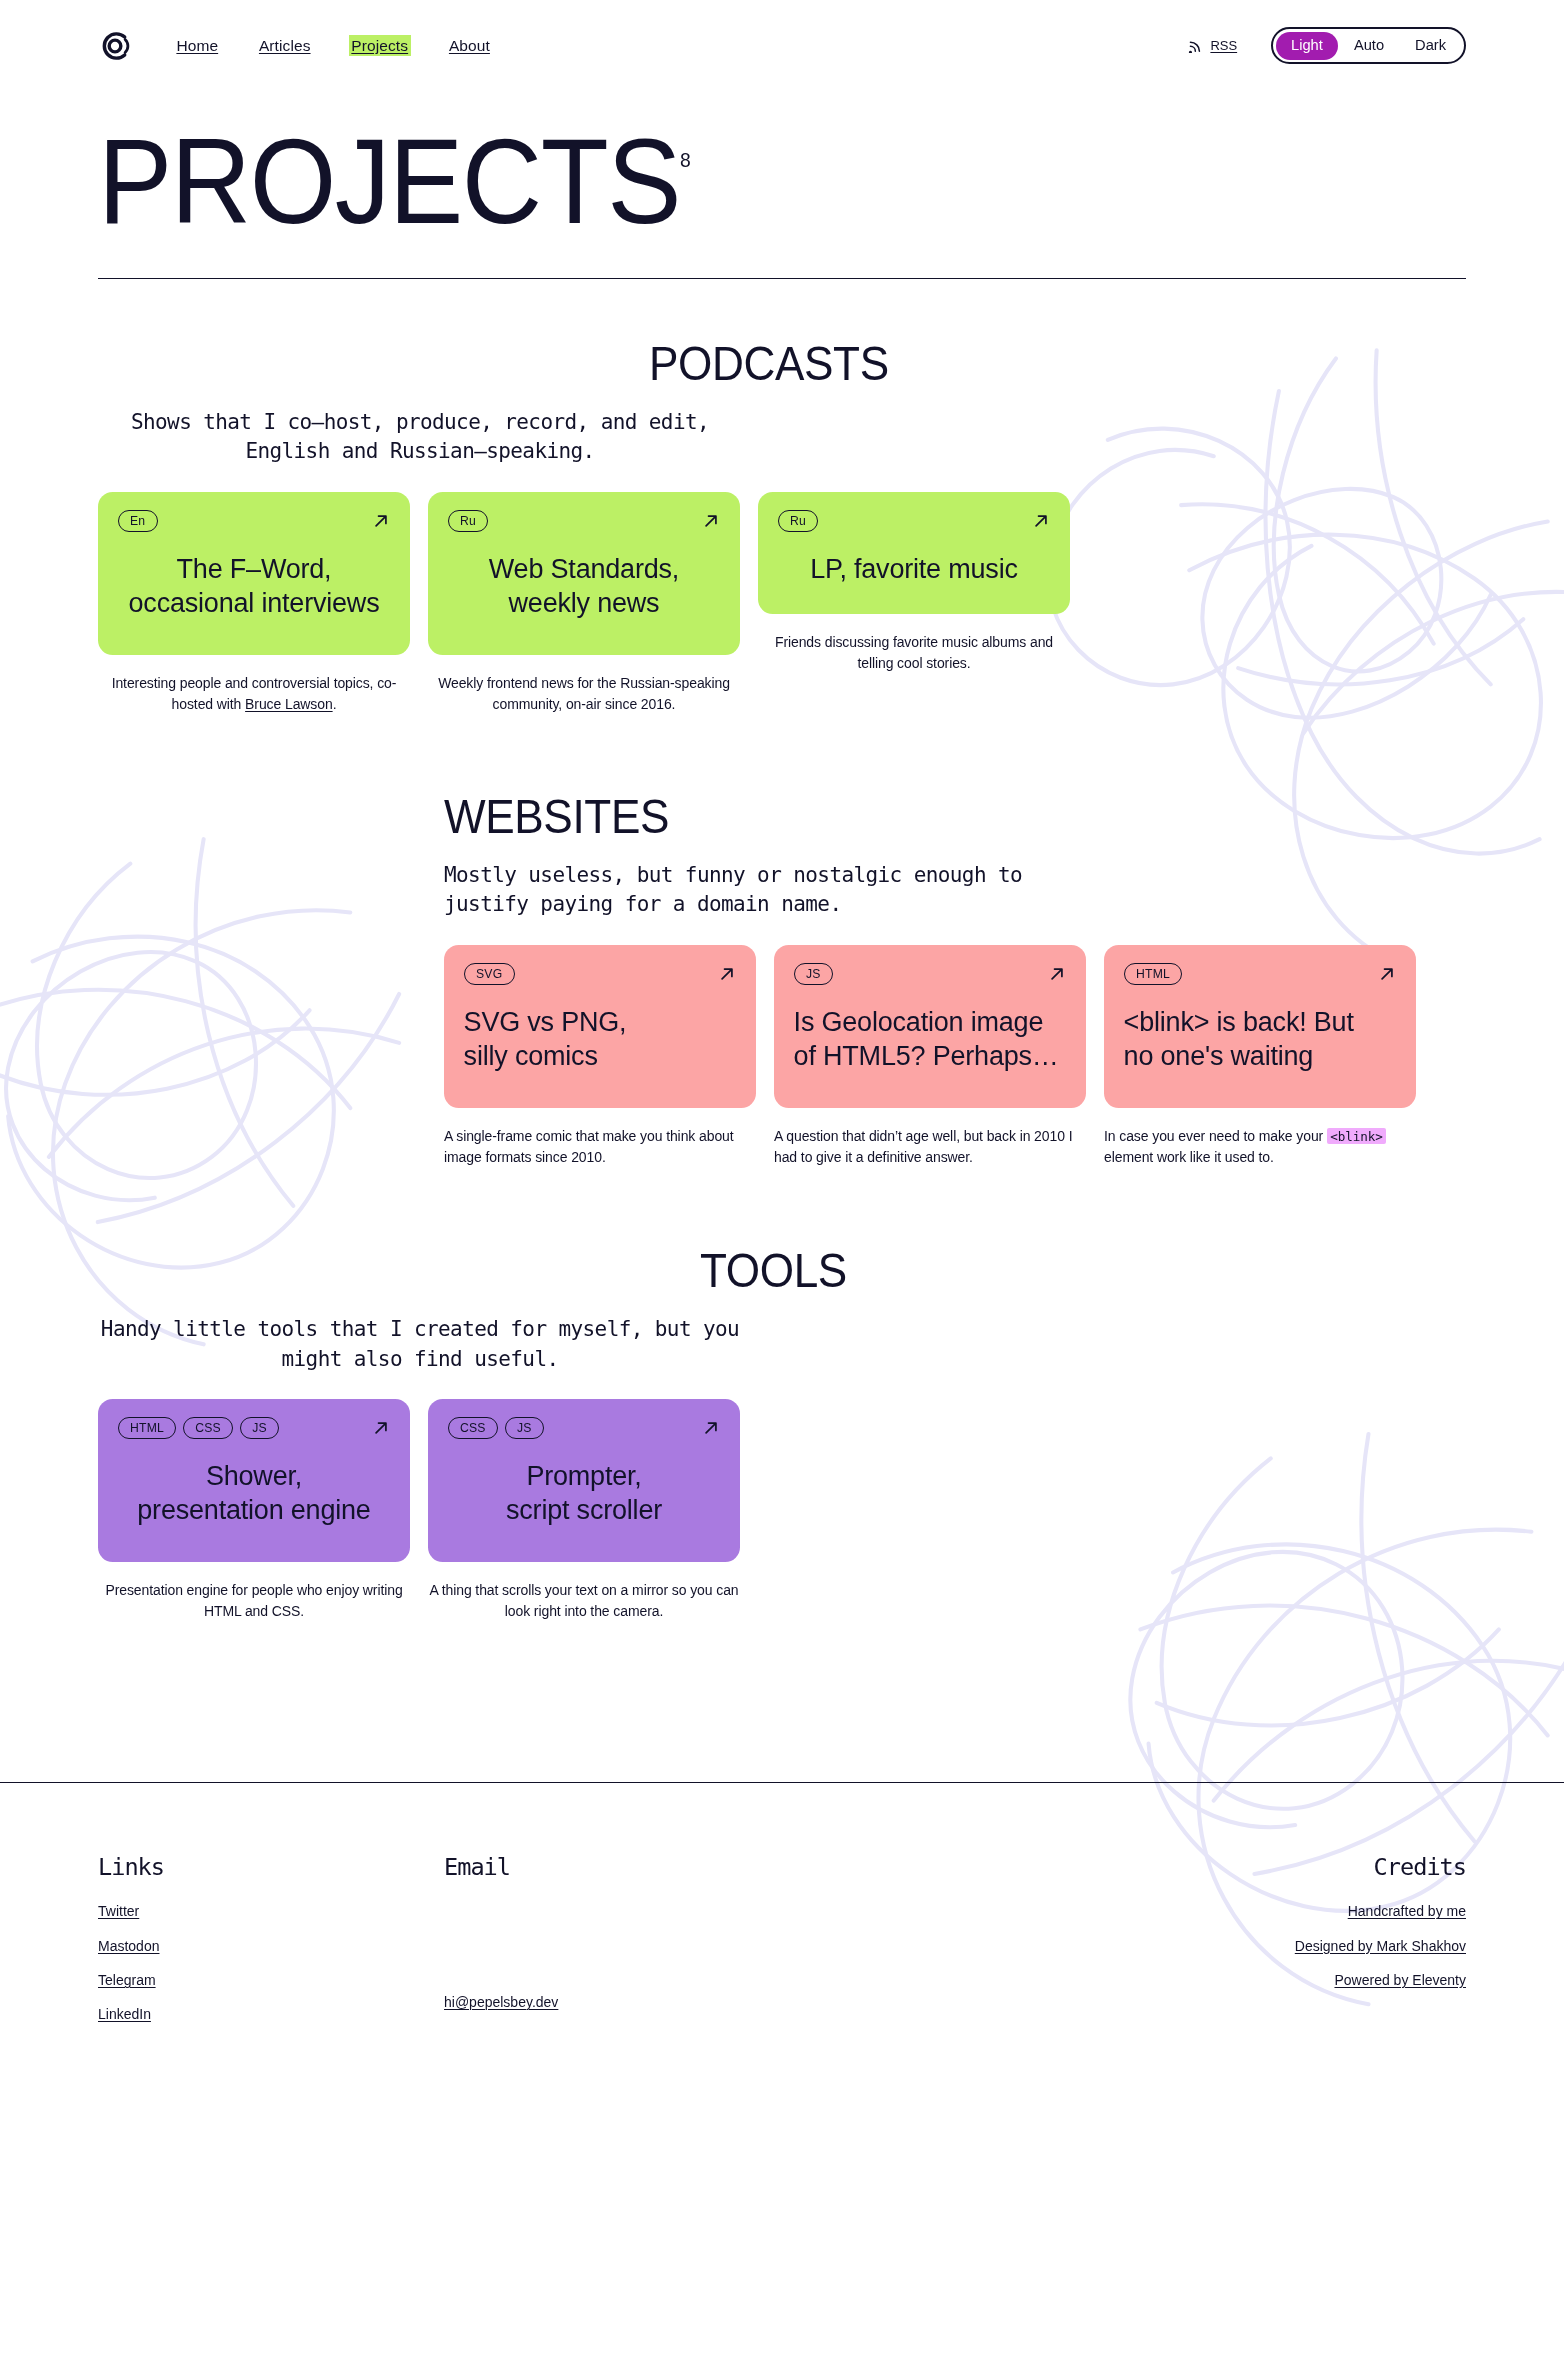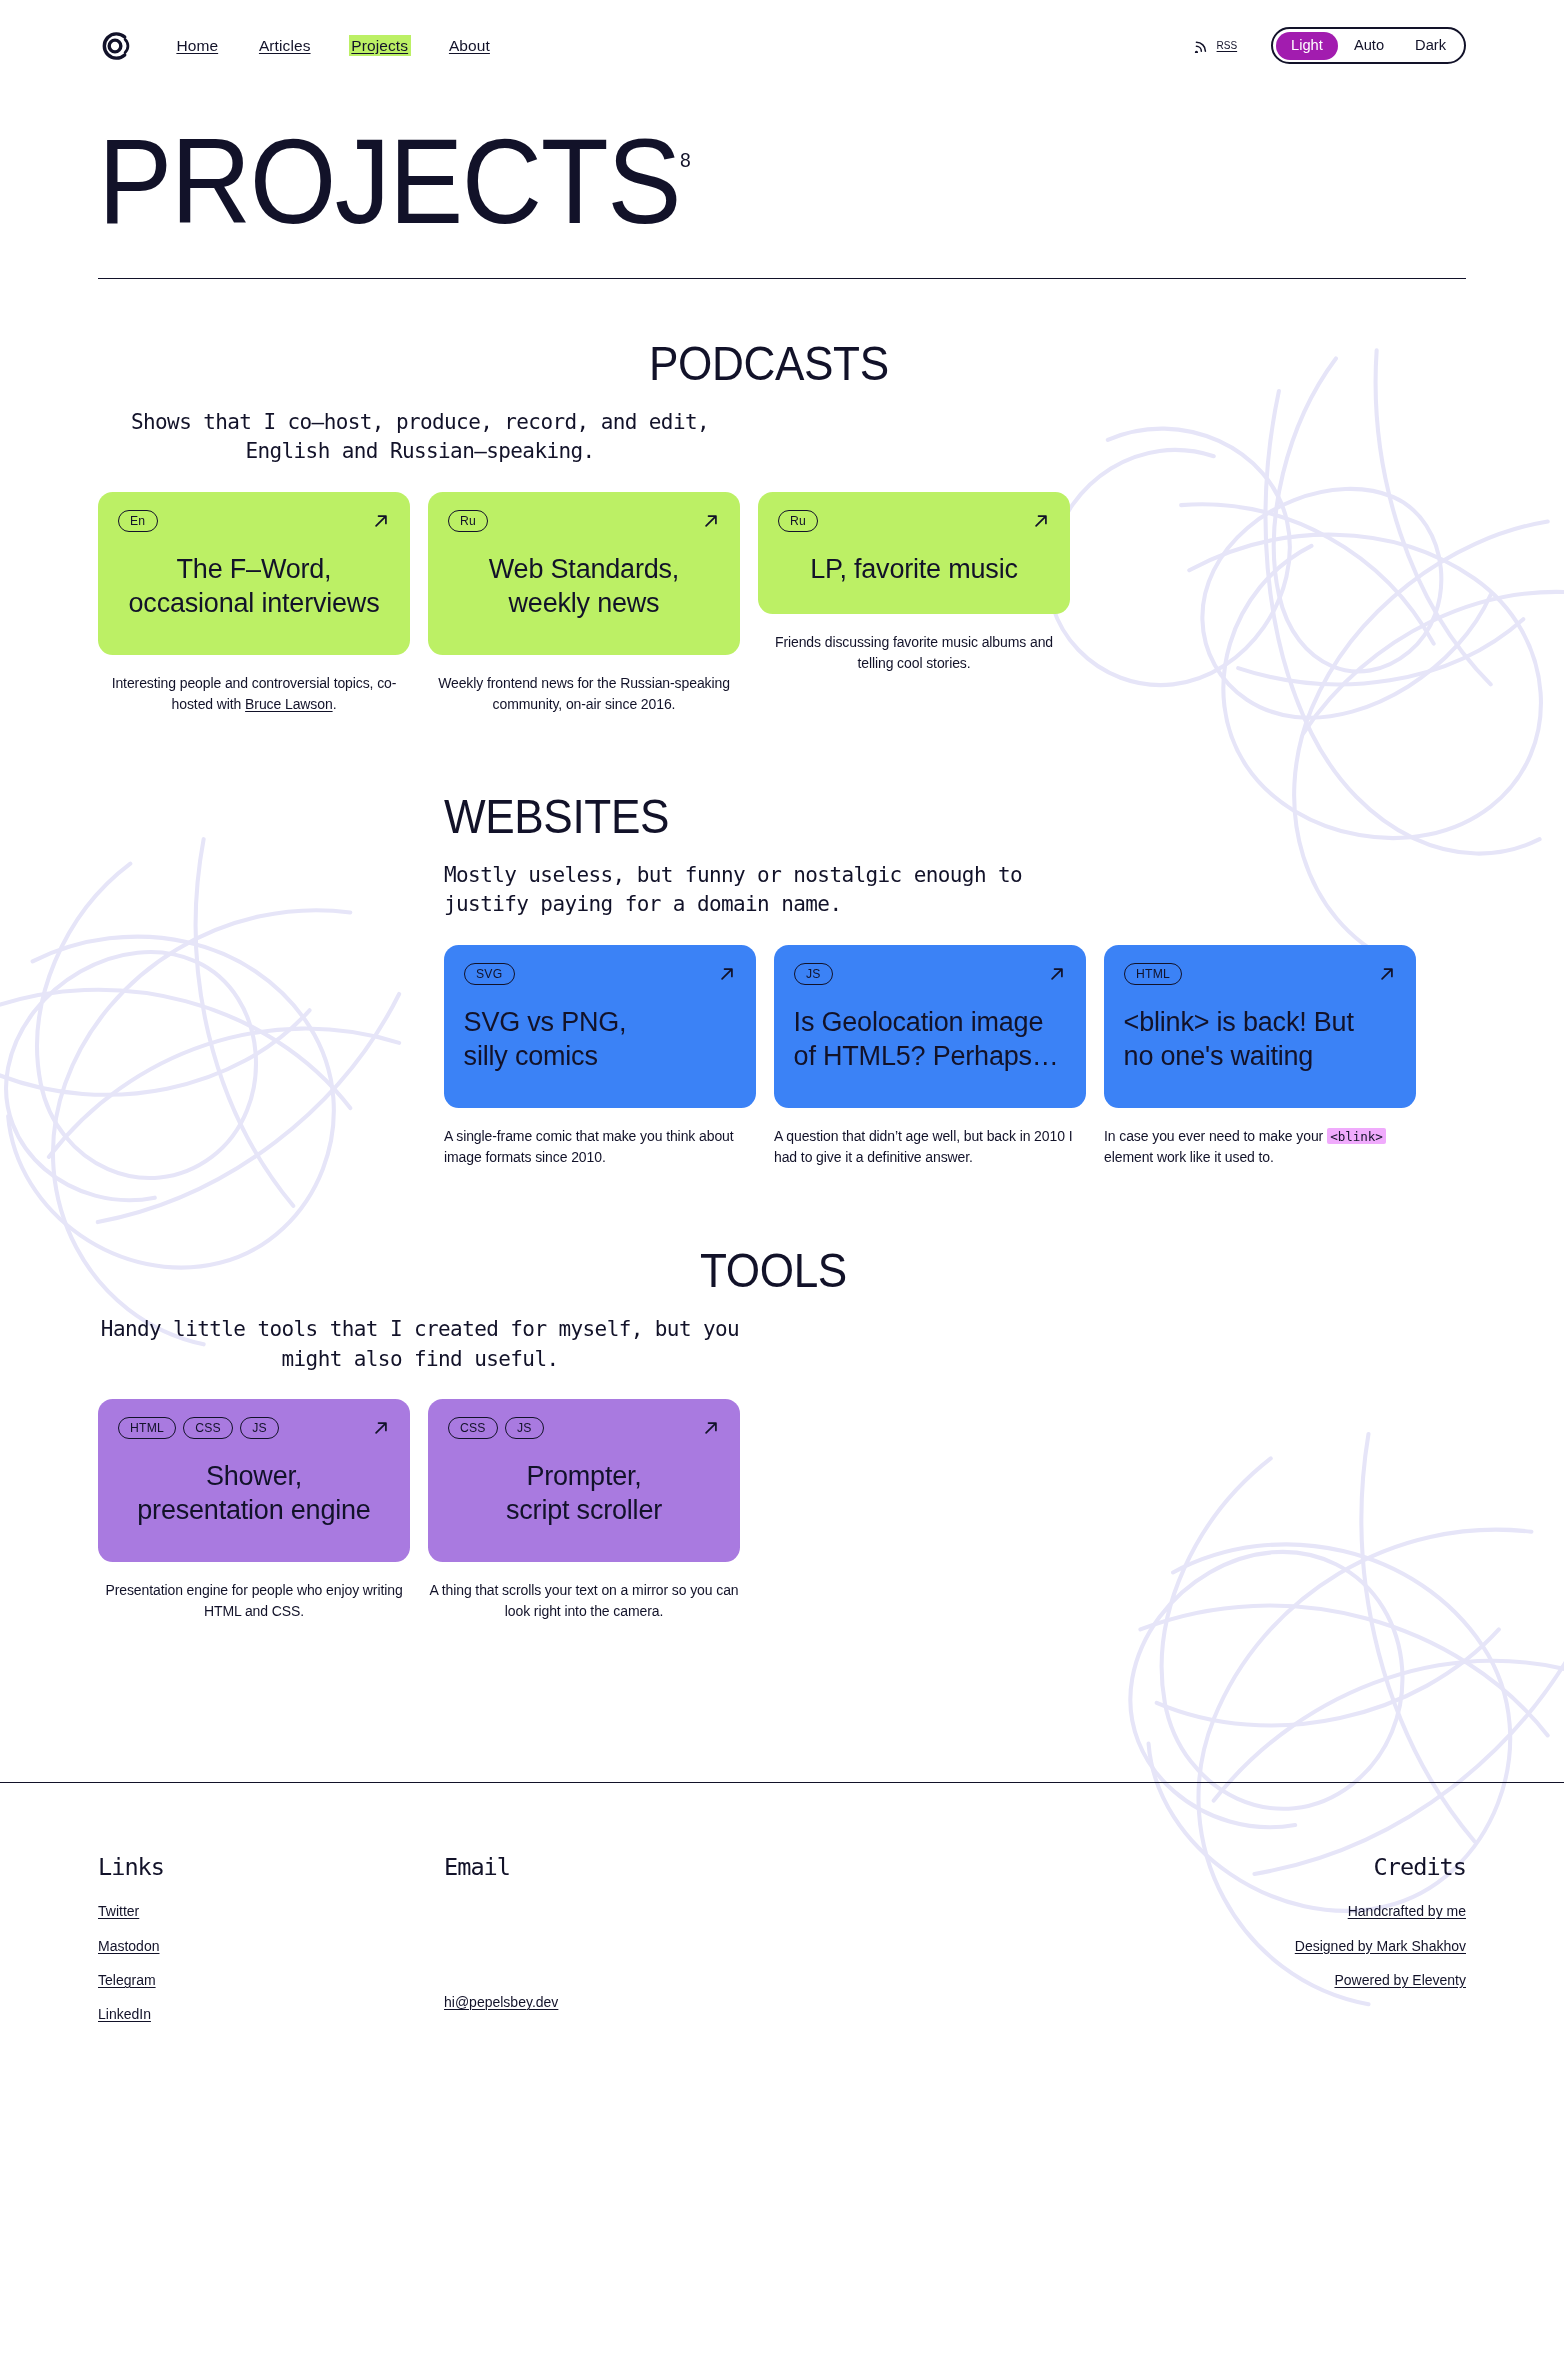--- a/index.html
+++ b/index.html
@@ -61,21 +61,21 @@
   .topbar-right {
     margin-left: auto;
     display: flex;
     align-items: center;
     gap: 34px;
   }
   .rss {
     display: flex;
     align-items: center;
     gap: 7.3px;
-    font-size: 10px;
+    font-size: 13px;
   }
   .rss a {
     color: #121229;
     text-decoration: underline;
     text-underline-offset: 2.4px;
     text-decoration-thickness: 0.8px;
   }
   .theme-switch {
     display: inline-flex;
     align-items: center;
@@ -171,21 +171,21 @@
     border-radius: 14.7px;
     padding: 18px 19.6px 21px 19.6px;
     min-height: 163px;
     display: flex;
     flex-direction: column;
     position: relative;
     text-decoration: none;
     color: #121229;
   }
   .card.green  { background: #bcf065; }
-  .card.orange { background: #3b82f6; }
+  .card.orange { background: #fca5a5; }
   .card.purple { background: #a97ae0; }
 
   .card-top {
     display: flex;
     align-items: center;
     gap: 6.5px;
   }
   .tag {
     border: 1.3px solid #121229;
     border-radius: 814px;

